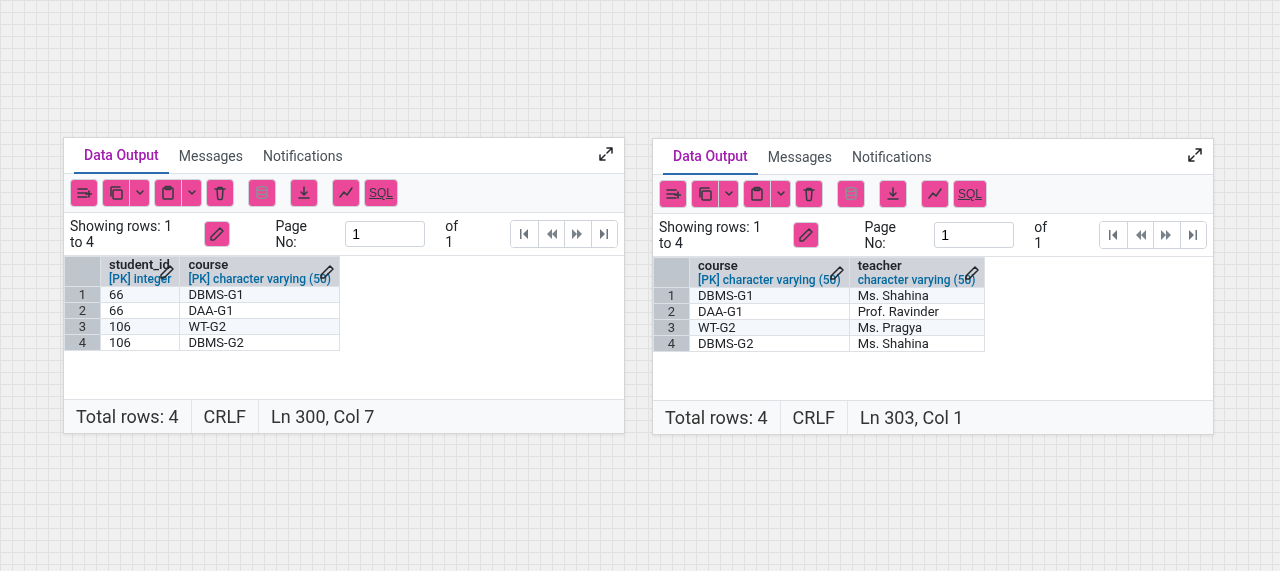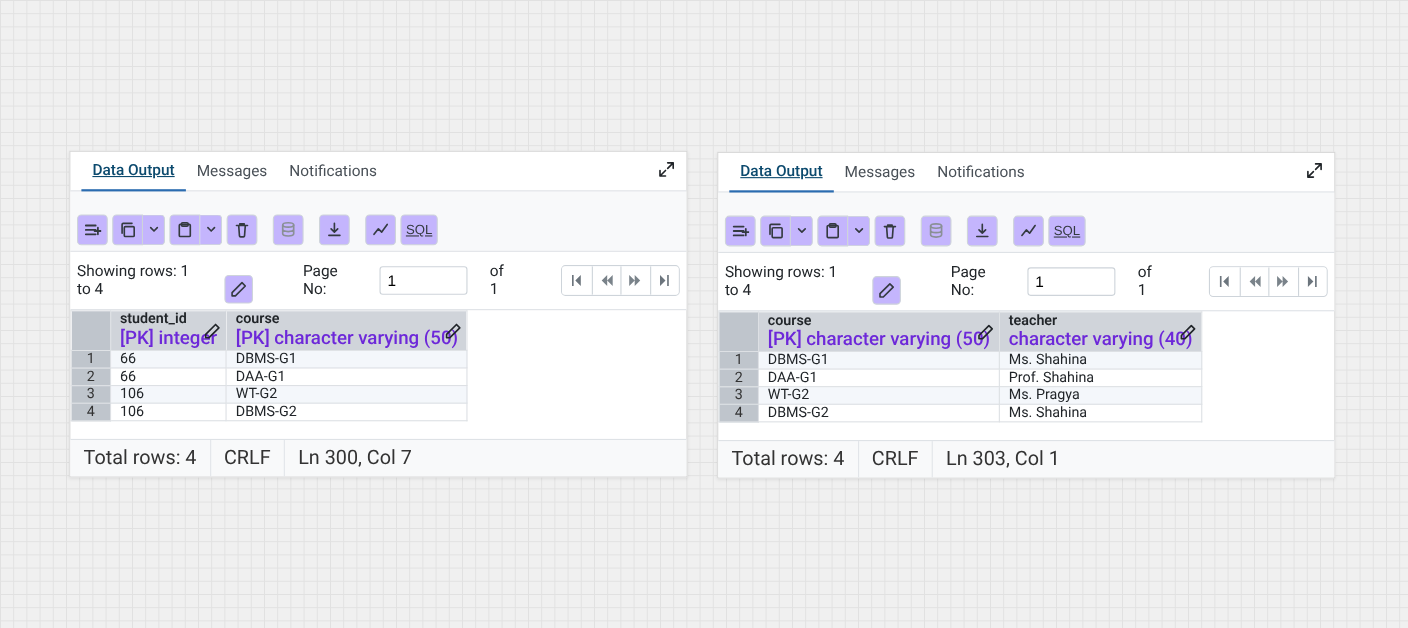--- a/index.html
+++ b/index.html
@@ -36,51 +36,49 @@
   }
   .tab {
     padding: 0 10px;
     height: 36px;
     display: flex;
     align-items: center;
     color: #495057;
     cursor: pointer;
   }
   .tab.active {
-    color: #0c4a6e;
+    color: #a21caf;
     border-bottom: 2px solid #2b6cb0;
     font-weight: 500;
-    text-decoration: underline;
   }
   .expand-icon {
     position: absolute;
     right: 10px;
     top: 8px;
     cursor: pointer;
   }
   .toolbar {
     display: flex;
     align-items: center;
     padding: 5px 6px;
     gap: 4px;
     border-bottom: 1px solid #dee2e6;
     background: #f8f9fa;
   }
   .btn, .btn-sm {
     border: 1px solid #ced4da;
-    background: #c4b5fd;
+    background: #ec4899;
     border-radius: 4px;
     height: 28px;
     min-width: 28px;
     display: inline-flex;
     align-items: center;
     justify-content: center;
     cursor: pointer;
     color: #343a40;
-    margin-top: 16px;
   }
   .btn-group {
     display: inline-flex;
   }
   .btn-group .btn:first-child { border-top-right-radius: 0; border-bottom-right-radius: 0; }
   .btn-group .btn:last-child  { border-top-left-radius: 0;  border-bottom-left-radius: 0; border-left: 0; min-width: 20px; }
   .btn.sql {
     font-family: "Segoe UI", Arial, sans-serif;
     font-weight: 500;
     font-size: 12px;
@@ -132,21 +130,21 @@
     text-align: left;
     white-space: nowrap;
   }
   table.grid th {
     background: #d0d4da;
     font-weight: 500;
     position: relative;
     vertical-align: top;
   }
   table.grid th .colname { font-weight: 600; }
-  table.grid th .coltype { font-size: 17px; color: #6d28d9; }
+  table.grid th .coltype { font-size: 12px; color: #0369a1; }
   table.grid th .edit-ico {
     position: absolute;
     right: 4px;
     top: 50%;
     transform: translateY(-50%);
   }
   table.grid th.corner, table.grid td.rownum {
     background: #bfc5cc;
     text-align: center;
     width: 36px;
@@ -458,39 +456,39 @@
       <div class="colname">course</div>
       <div class="coltype">[PK] character varying (50)</div>
       <span class="edit-ico">
                 <svg xmlns="http://www.w3.org/2000/svg" width="16" height="16" viewBox="0 0 16 16" fill="none" stroke="currentColor" stroke-width="1.5" stroke-linecap="round" stroke-linejoin="round">
                   <path d="M11 2l3 3L5 14H2v-3z"></path>
                 </svg>
               </span>
     </th>
             <th>
       <div class="colname">teacher</div>
-      <div class="coltype">character varying (40)</div>
+      <div class="coltype">character varying (50)</div>
       <span class="edit-ico">
                 <svg xmlns="http://www.w3.org/2000/svg" width="16" height="16" viewBox="0 0 16 16" fill="none" stroke="currentColor" stroke-width="1.5" stroke-linecap="round" stroke-linejoin="round">
                   <path d="M11 2l3 3L5 14H2v-3z"></path>
                 </svg>
               </span>
     </th>
           </tr>
         </thead>
         <tbody>
           <tr>
       <td class="rownum">1</td>
             <td class="cell">DBMS-G1</td>
             <td class="cell">Ms. Shahina</td>
           </tr>
           <tr>
       <td class="rownum">2</td>
             <td class="cell">DAA-G1</td>
-            <td class="cell">Prof. Shahina</td>
+            <td class="cell">Prof. Ravinder</td>
           </tr>
           <tr>
       <td class="rownum">3</td>
             <td class="cell">WT-G2</td>
             <td class="cell">Ms. Pragya</td>
           </tr>
           <tr>
       <td class="rownum">4</td>
             <td class="cell">DBMS-G2</td>
             <td class="cell">Ms. Shahina</td>

